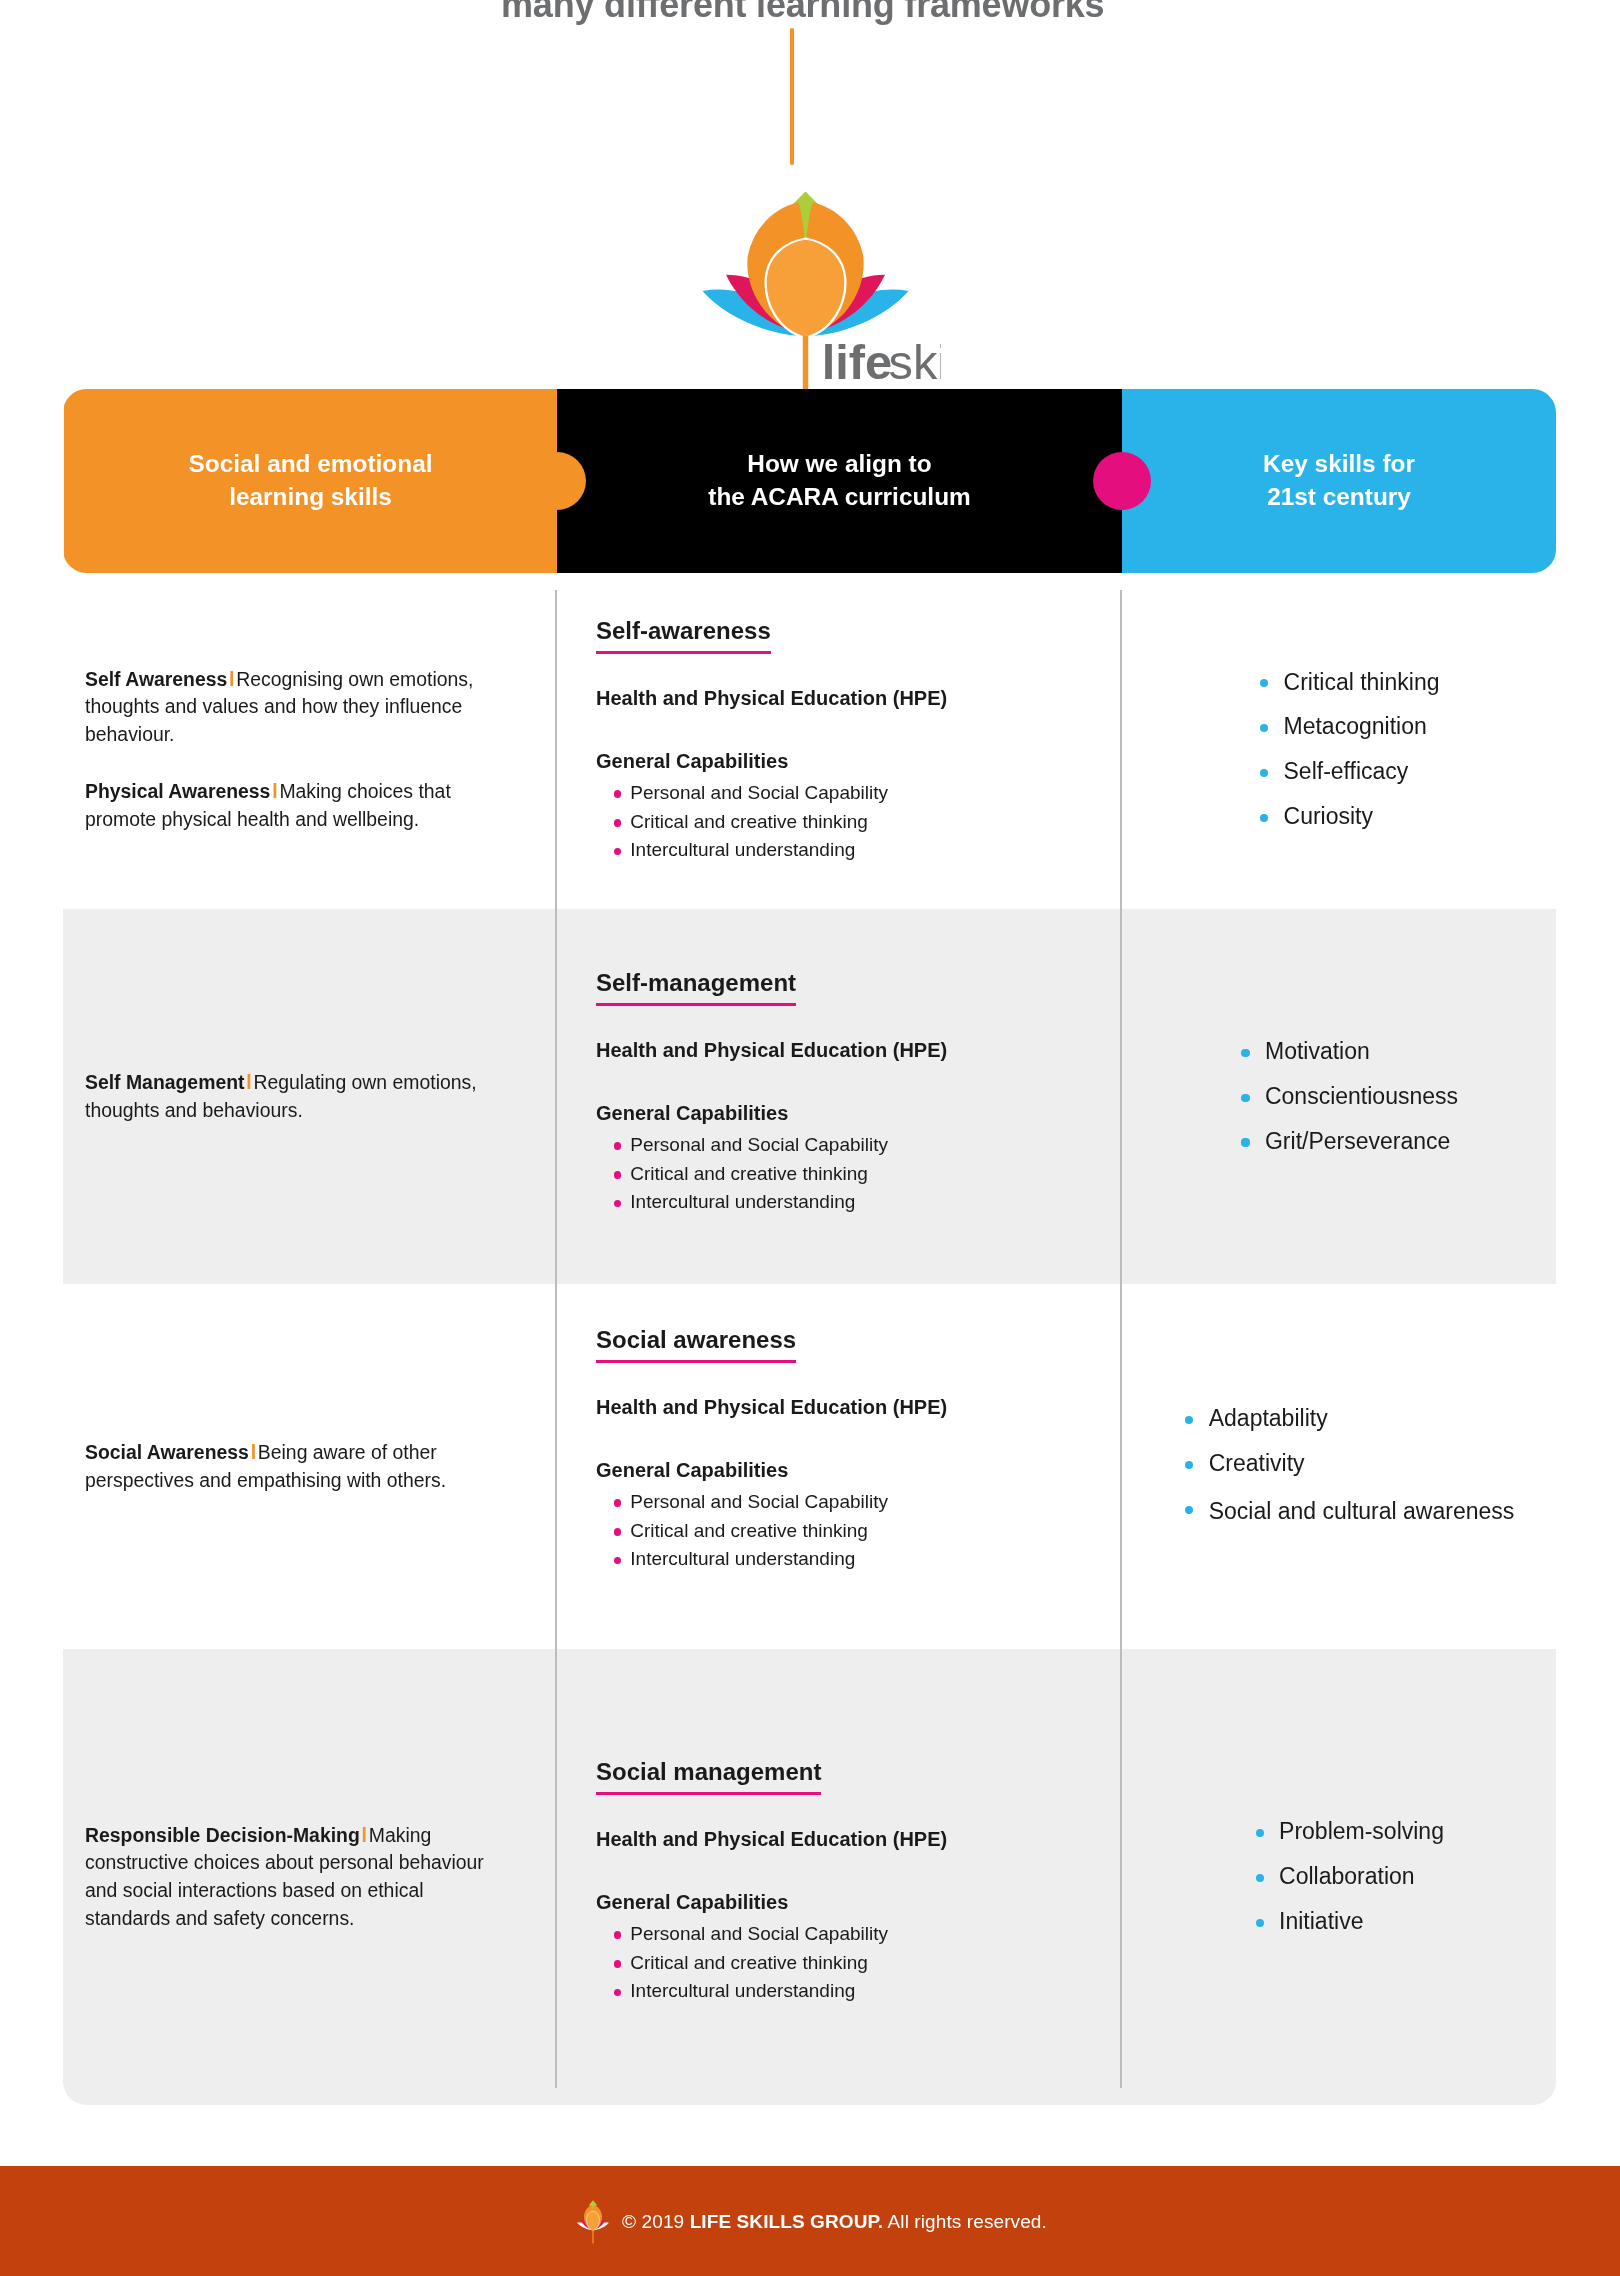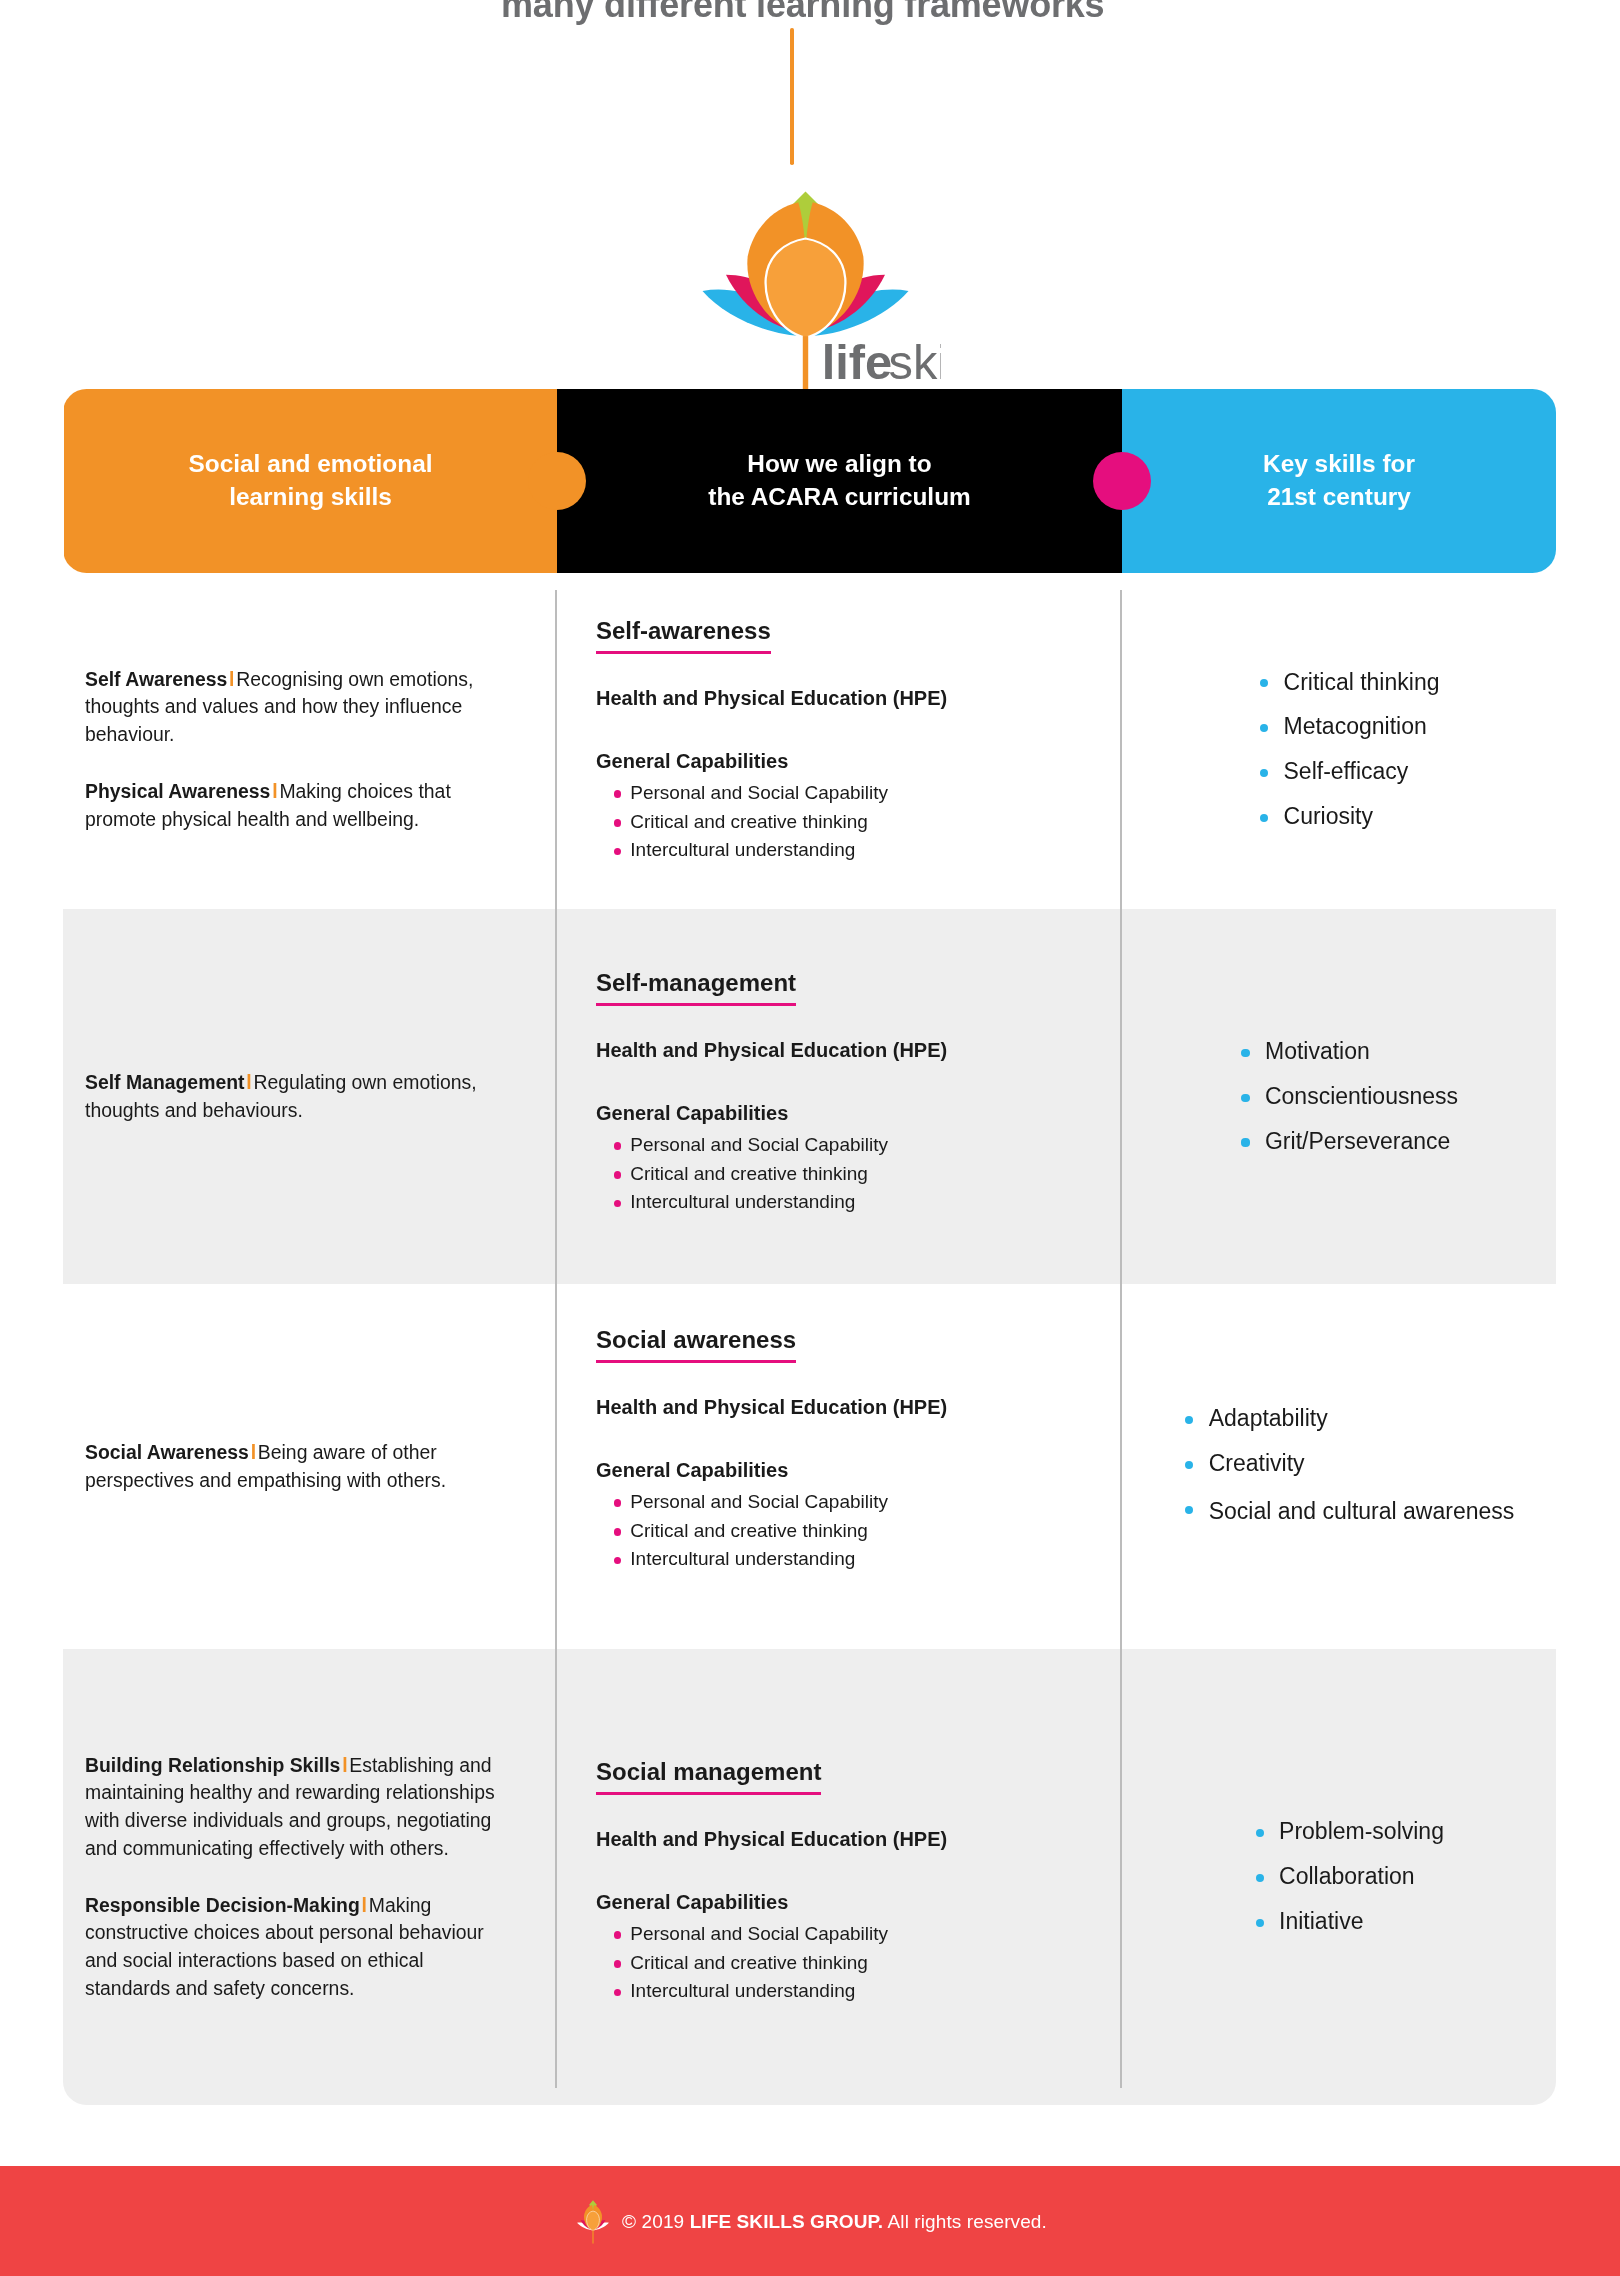--- a/index.html
+++ b/index.html
@@ -230,21 +230,21 @@
     background: #29b3e8;
   }
 
   
   .footer {
     position: absolute;
     left: 0;
     bottom: 0;
     width: 1620px;
     height: 111px;
-    background: #ef4444;
+    background: #c2410c;
     display: flex;
     align-items: center;
     justify-content: center;
     gap: 9px;
   }
   .footer-logo { width: 40px; height: 51px; margin-top: 1.8px; }
   .footer-text {
     color: #ffffff;
     font-size: 19px;
     letter-spacing: 0.1px;
@@ -392,23 +392,20 @@
         <ul class="key-list">
           <li>Adaptability</li>
           <li>Creativity</li>
           <li style="line-height:1.5">Social and cultural awareness</li>
         </ul>
       </div>
     </div>
 
     <div class="row shaded last-shaded" style="height:456px">
       <div class="cell cell-1 cell-vcenter">
-        <div class="lead">
-          <b>Building Relationship Skills</b><span class="sep">l</span><span>Establishing and maintaining healthy and rewarding relationships with diverse individuals and groups, negotiating and communicating effectively with others.</span>
-        </div>
         <div class="lead">
           <b>Responsible Decision-Making</b><span class="sep">l</span><span>Making constructive choices about personal behaviour and social interactions based on ethical standards and safety concerns.</span>
         </div>
       </div>
       <div class="cell cell-2" style="padding-top:109px">
         <div><span class="mid-head">Social management</span></div>
         <div class="mid-sub">Health and Physical Education (HPE)</div>
         <div class="mid-gc">General Capabilities</div>
         <ul class="mid-list">
           <li>Personal and Social Capability</li>

